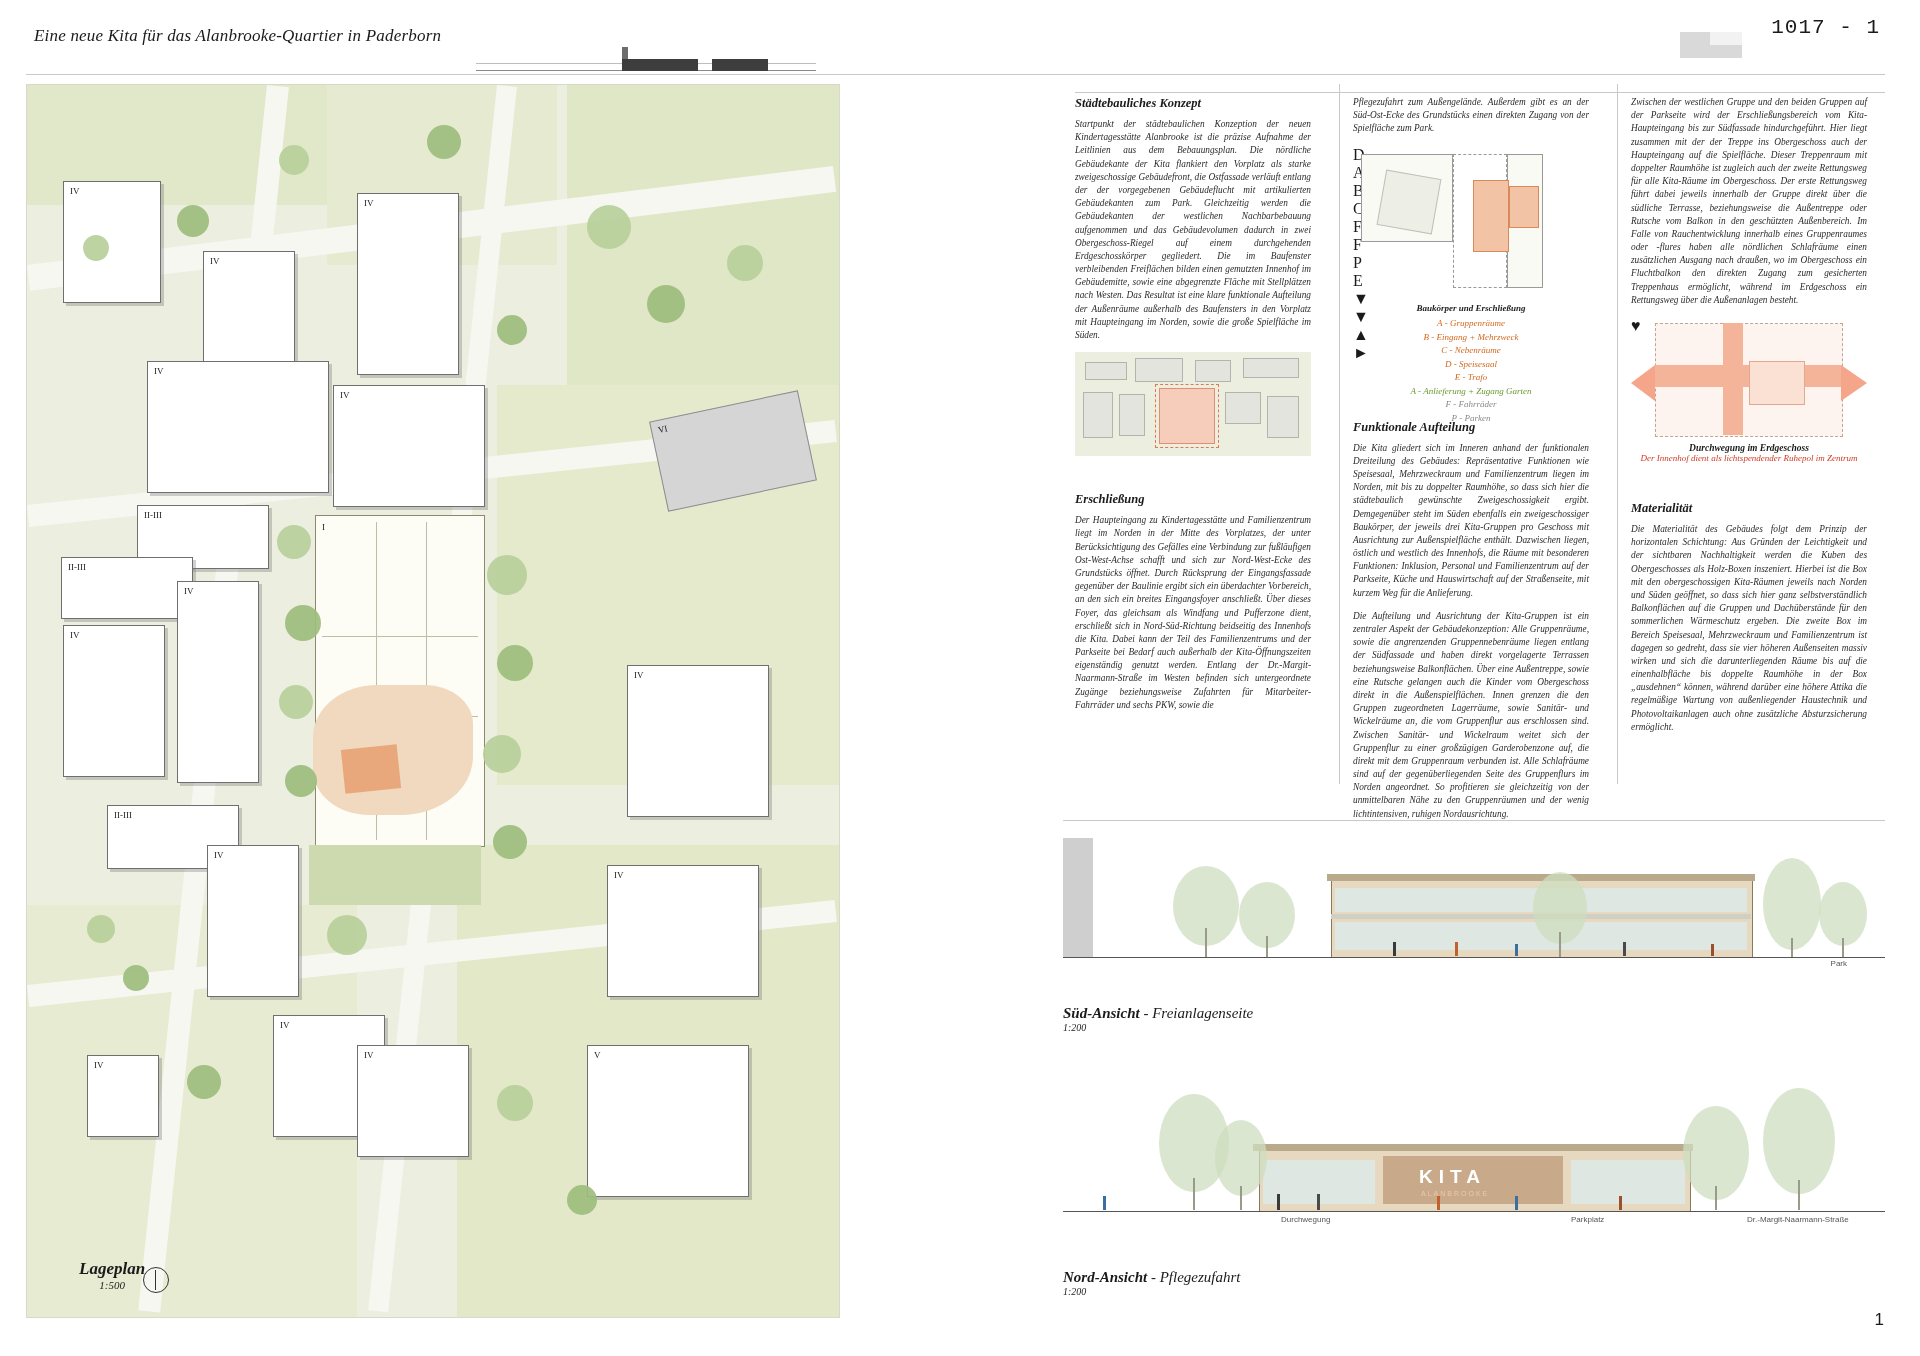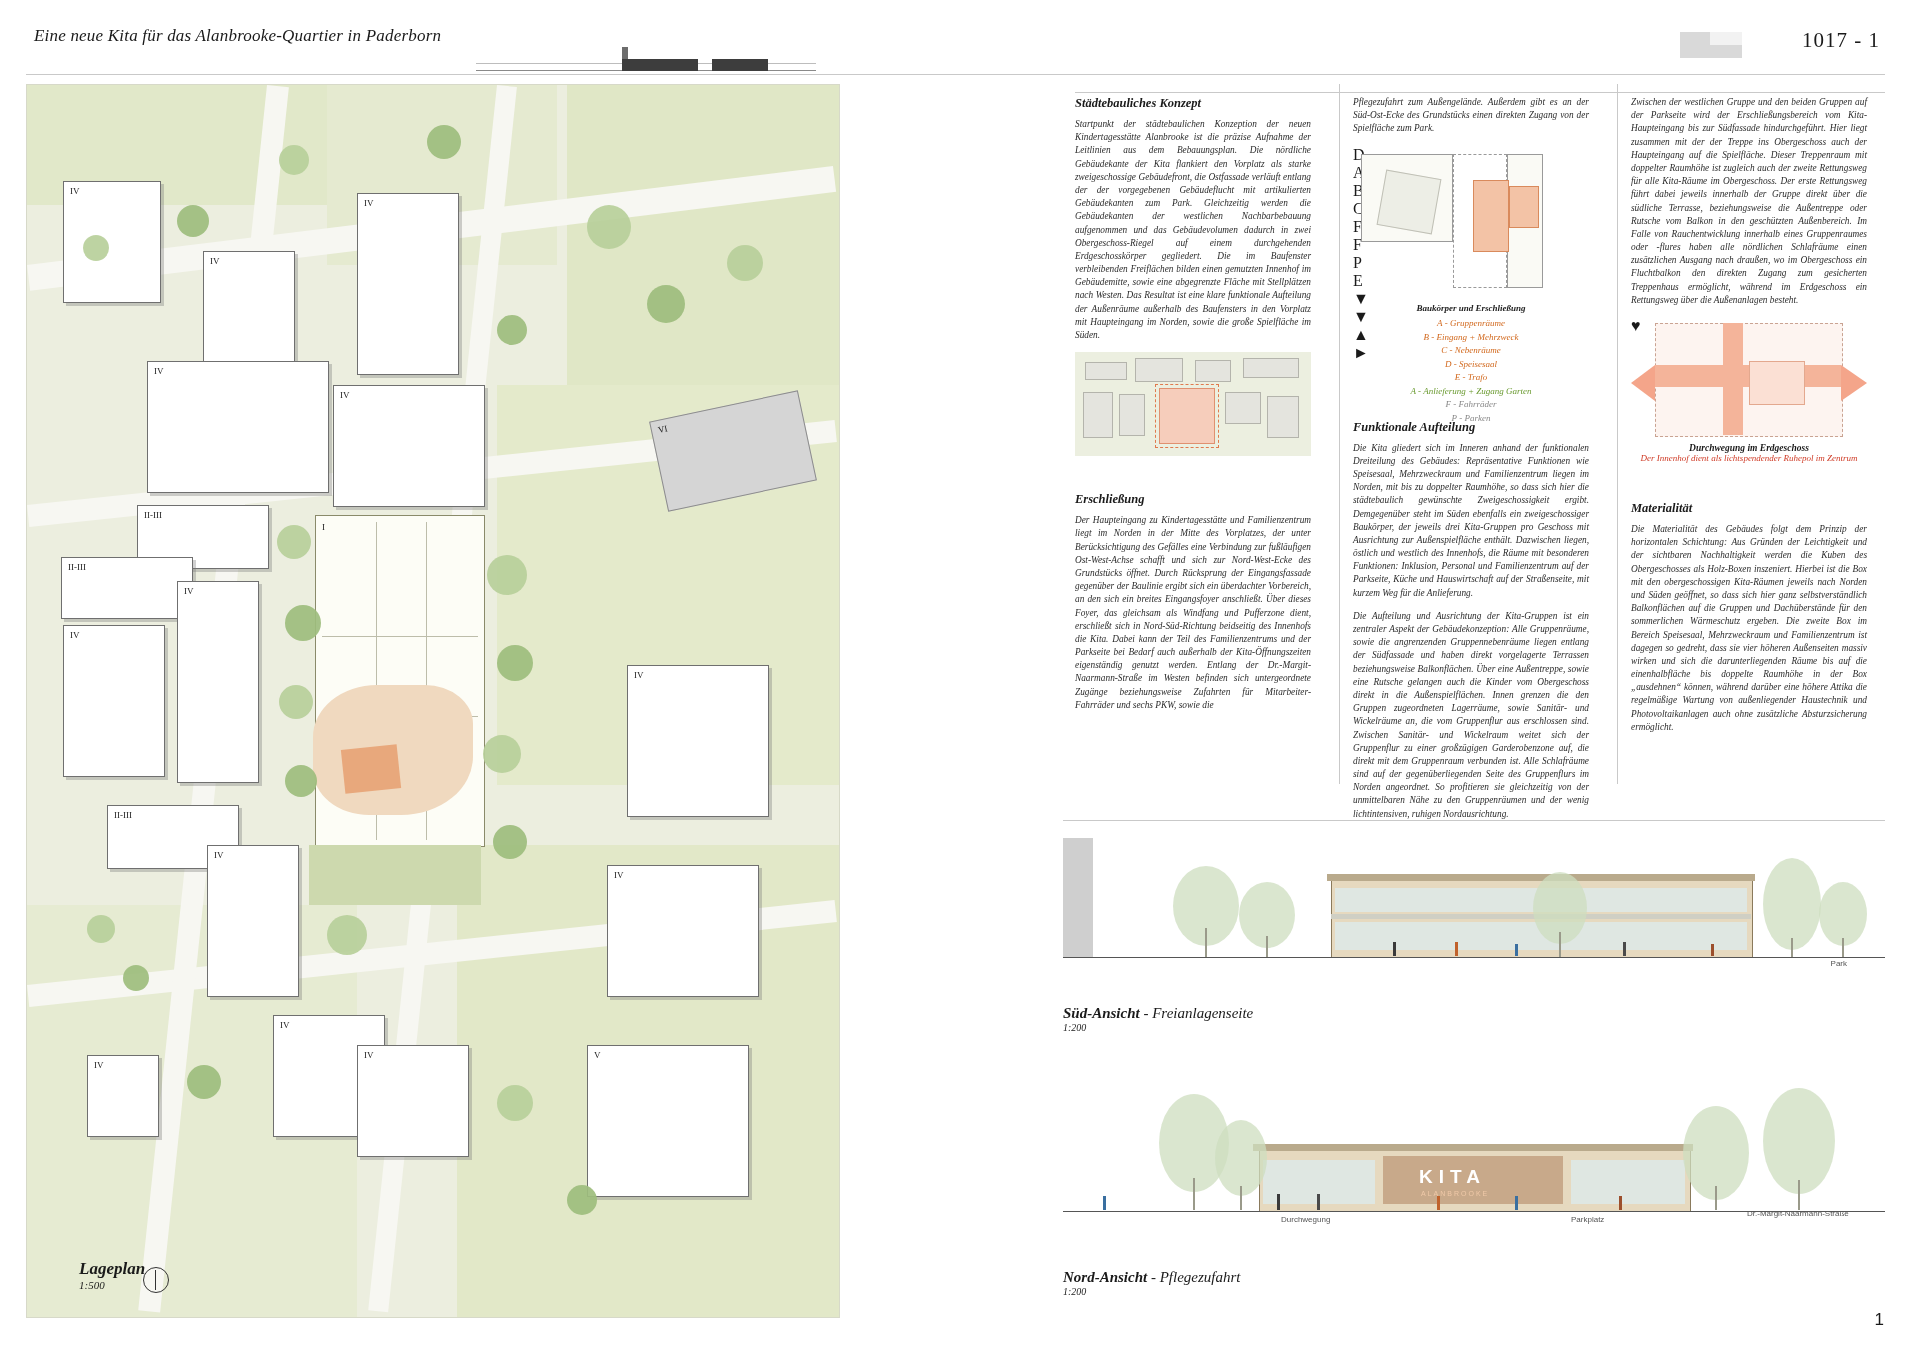--- a/index.html
+++ b/index.html
@@ -3,34 +3,34 @@
 <meta charset="utf-8">
 <style>
   html,body{margin:0;padding:0;background:#ffffff;}
   body{width:1920px;height:1356px;position:relative;font-family:"Liberation Serif",serif;color:#1a1a1a;overflow:hidden;}
 
   
   .header{position:absolute;left:34px;top:26px;width:800px;}
   .header h1{font-size:20px;font-style:italic;font-weight:bold;margin:0 0 4px 0;letter-spacing:.2px;}
   .header h2{font-size:17px;font-style:italic;font-weight:normal;margin:0;letter-spacing:.2px;}
 
-  .code-no{position:absolute;right:40px;top:28px;font-size:21px;letter-spacing:1px;font-family:Liberation Serif, serif;}
+  .code-no{position:absolute;right:40px;top:16px;font-size:21px;letter-spacing:1px;font-family:Liberation Mono, monospace;}
   .code-box{position:absolute;right:178px;top:32px;width:62px;height:26px;background:#d9d9d9;}
   .code-box:after{content:"";position:absolute;left:30px;top:0;width:32px;height:13px;background:#f2f2f2;}
 
   
   .top-section{position:absolute;left:476px;top:30px;width:340px;height:46px;}
   .top-section .ln{position:absolute;left:0;top:40px;width:340px;height:1px;background:#8a8a8a;}
   .top-section .b1{position:absolute;left:146px;top:29px;width:76px;height:12px;background:#3d3d3d;}
   .top-section .b2{position:absolute;left:236px;top:29px;width:56px;height:12px;background:#3d3d3d;}
   .top-section .b3{position:absolute;left:146px;top:17px;width:6px;height:12px;background:#6d6d6d;}
   .top-section .hair{position:absolute;left:0;top:33px;width:340px;height:1px;background:#bdbdbd;}
 
   
-  .plan{position:absolute;left:26px;top:84px;width:812px;height:1232px;background:#8b5cf6;overflow:hidden;border:1px solid #d7d9c9;}
+  .plan{position:absolute;left:26px;top:84px;width:812px;height:1232px;background:#8b5cf6;overflow:hidden;border:1px solid #d7d9c9;text-align:center;}
   .plan .grass{position:absolute;background:#e3e8cf;}
   .plan .road{position:absolute;background:#f7f7f2;}
   .plan .bld{position:absolute;background:#ffffff;border:1px solid #6f6f6f;box-shadow:3px 3px 0 rgba(120,120,120,.35);}
   .plan .bld span{position:absolute;left:6px;top:4px;font-size:9px;font-family:"Liberation Serif",serif;color:#222;}
   .plan .kita{position:absolute;background:#fdfdf6;border:1px solid #8a8a6a;}
   .plan .tree{position:absolute;border-radius:50%;background:#b7cf9a;opacity:.92;}
   .plan .tree.d{background:#9dbd7d;}
   .plan .playg{position:absolute;background:#f0d9bf;border-radius:40% 30% 45% 35%;}
   .plan .court{position:absolute;background:#e8a87c;}
   .plan .hedge{position:absolute;background:#cdd9ae;}
@@ -359,21 +359,21 @@
   <div class="trunk" style="left:735px;top:110px;height:30px;"></div>
   <div class="person" style="left:40px;top:126px;height:14px;background:#3a6fa0;"></div>
   <div class="person" style="left:214px;top:124px;height:16px;background:#3a3a3a;"></div>
   <div class="person" style="left:254px;top:124px;height:16px;background:#4a4a4a;"></div>
   <div class="person" style="left:374px;top:126px;height:14px;background:#c0622c;"></div>
   <div class="person" style="left:452px;top:126px;height:14px;background:#3a6fa0;"></div>
   <div class="person" style="left:556px;top:126px;height:14px;background:#9c4f2c;"></div>
   <div class="ground" style="bottom:38px;"></div>
   <div class="elev-note" style="left:218px;bottom:26px;">Durchwegung</div>
   <div class="elev-note" style="left:508px;bottom:26px;">Parkplatz</div>
-  <div class="elev-note" style="left:684px;bottom:32px;">Dr.-Margit-Naarmann-Straße</div>
+  <div class="elev-note" style="left:684px;bottom:26px;">Dr.-Margit-Naarmann-Straße</div>
 </div>
 <div style="position:absolute;left:1063px;top:1268px;">
   <span class="elev-cap"><b>Nord-Ansicht</b>
   <span>- Pflegezufahrt</span></span>
   <div class="elev-scale">1:200</div>
 </div>
 
 <div class="pagenum">1</div>
 
 </body></html>

